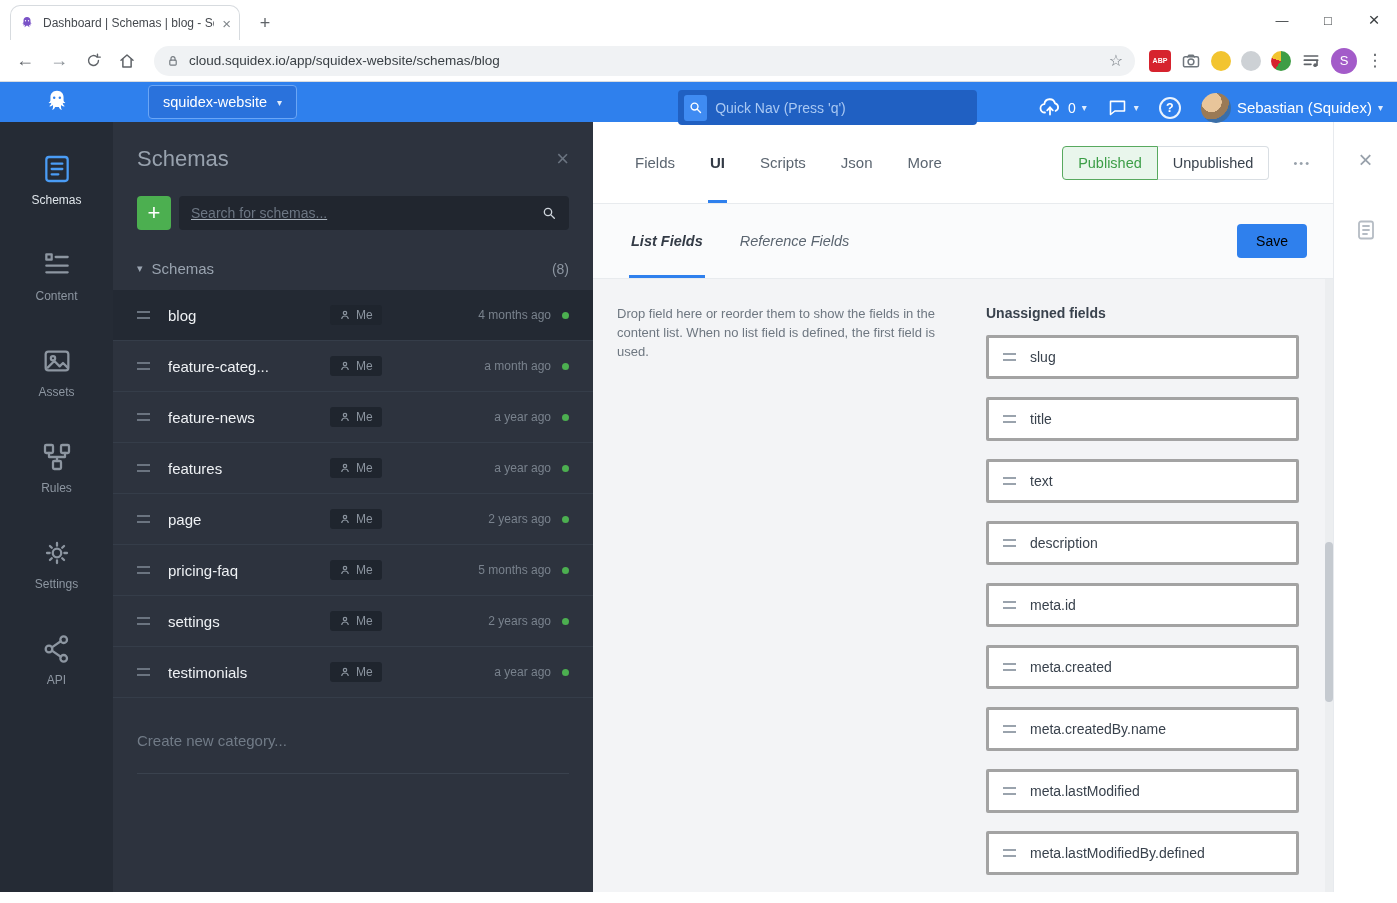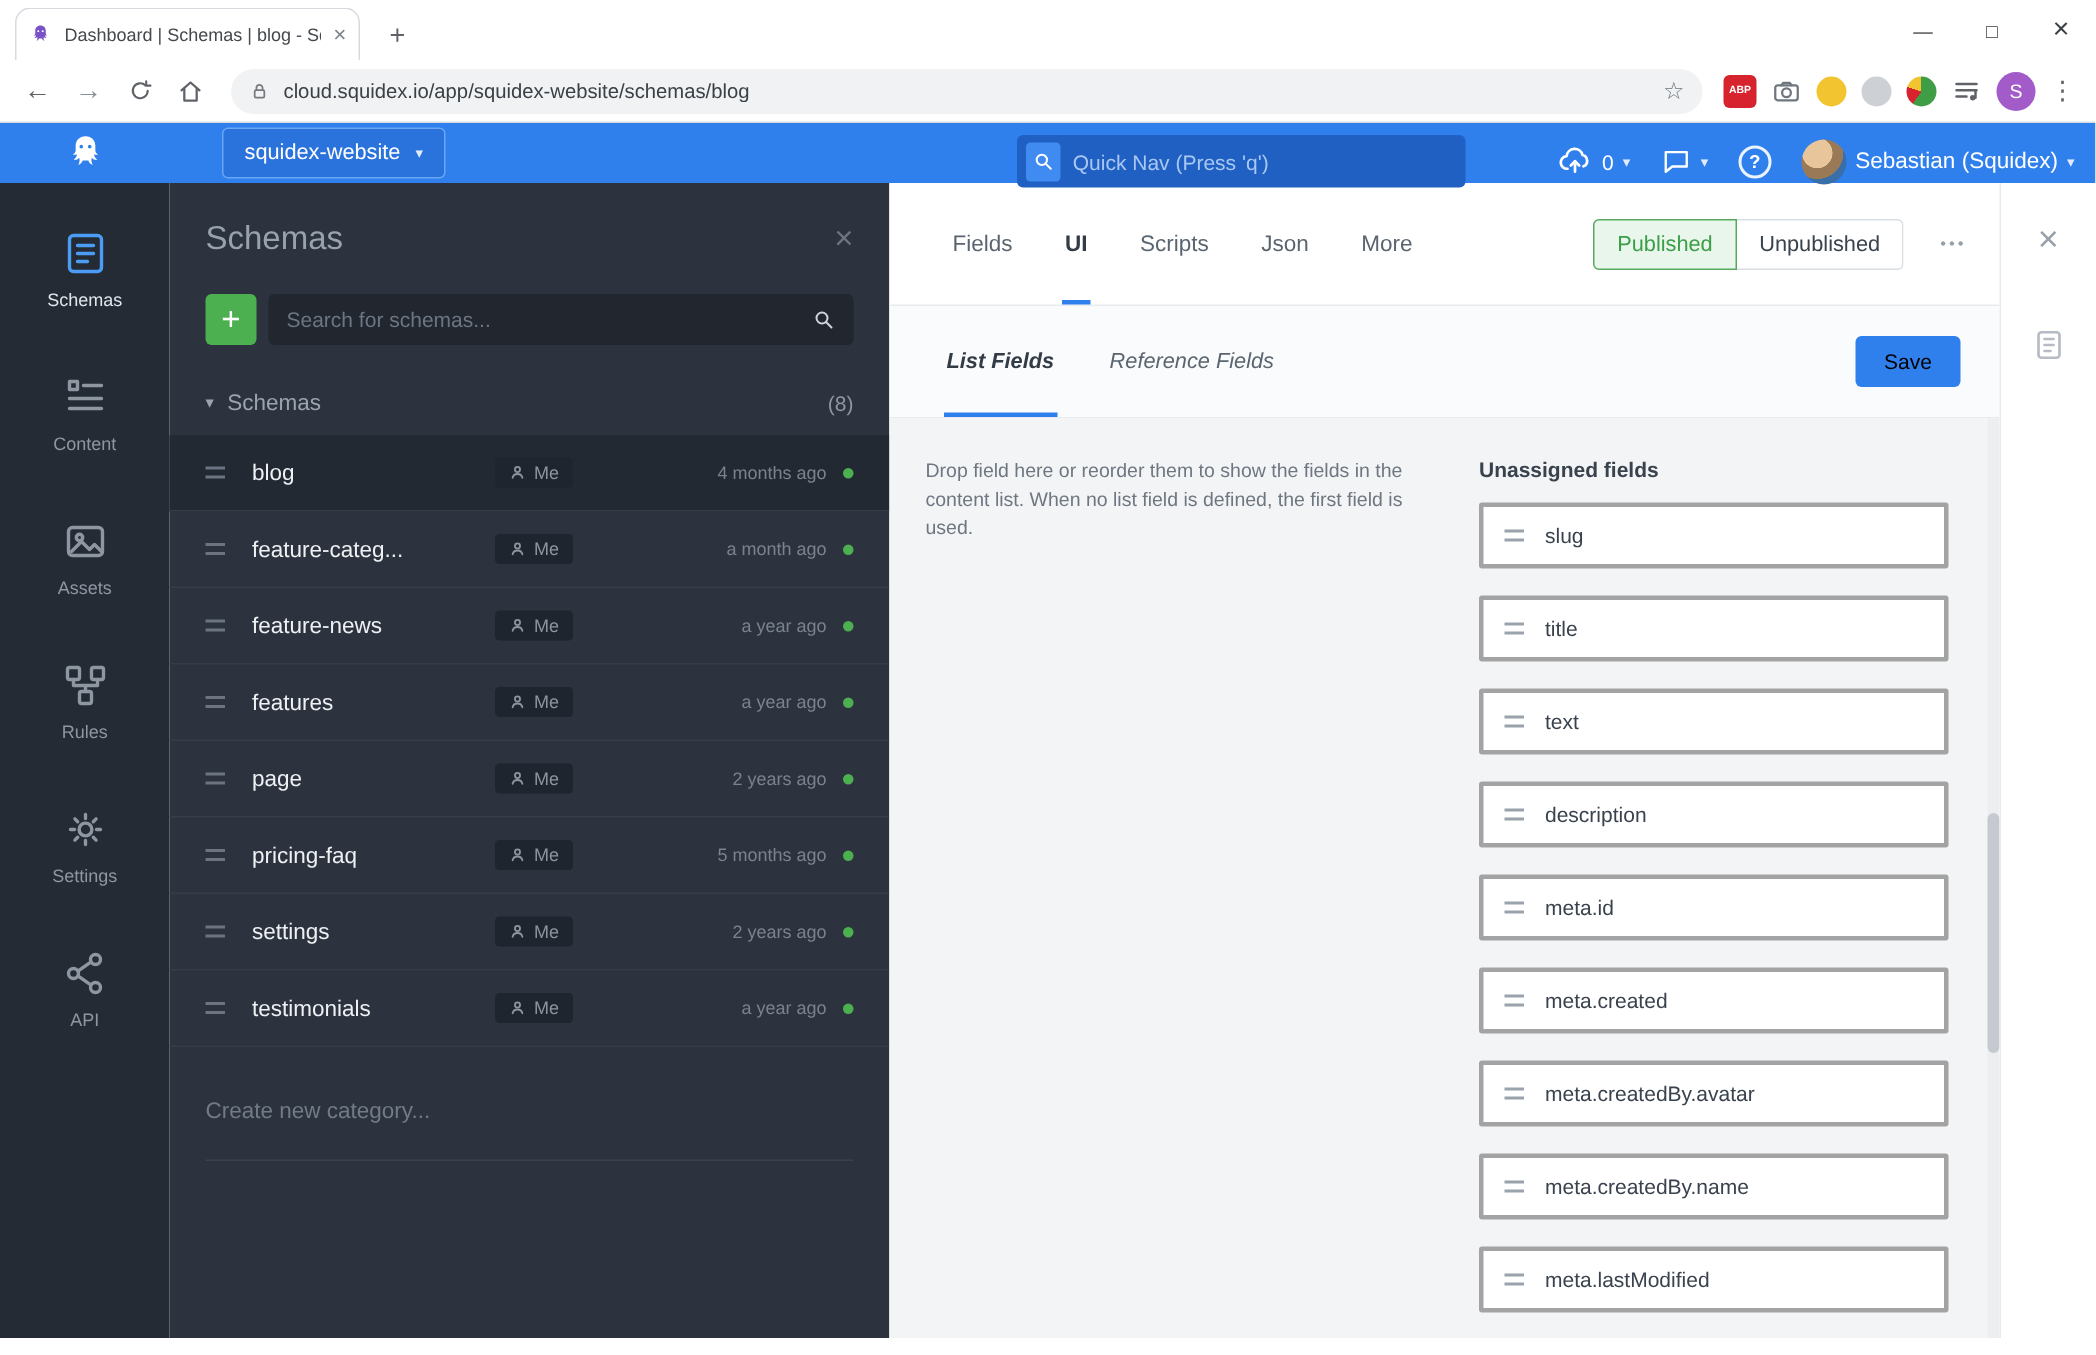--- a/index.html
+++ b/index.html
@@ -71,21 +71,21 @@
 
   
   .panel { width:480px; background:#2d333e; flex-shrink:0; display:flex; flex-direction:column; }
   .panel-head { display:flex; align-items:center; justify-content:space-between; padding:24px 24px 0; }
   .panel-title { font-size:22px; color:#98a2ae; font-weight:normal; }
   .panel-close { color:#6b7480; font-size:22px; line-height:1; }
   .panel-toolbar { display:flex; gap:8px; padding:0 24px; margin-top:24px; }
   .plus-btn { width:34px; height:34px; background:#4caf50; color:#fff; font-size:22px; border-radius:4px;
               display:flex; align-items:center; justify-content:center; flex-shrink:0; }
   .panel-search { flex:1; height:34px; background:#21262f; border-radius:4px; display:flex; align-items:center;
-                  padding:0 12px; color:#aab3bd; }
+                  padding:0 12px; color:#aab3bd;text-decoration:underline; }
   .panel-search input::placeholder { color:#6c7683; }
   .panel-section { display:flex; align-items:center; padding:0 24px; margin-top:30px; color:#9aa4b0; font-size:15px; }
   .sec-caret { font-size:11px; margin-right:9px; color:#9aa4b0; }
   .sec-count { margin-left:auto; color:#8d96a1; font-size:14px; }
   .rows { margin-top:13px; }
   .srow { height:51px; display:flex; align-items:center; padding:0 24px; border-bottom:1px solid #353d49; }
   .srow.sel { background:#232933; }
   .drag { display:inline-block; width:13px; height:8px; border-top:2px solid; border-bottom:2px solid; flex-shrink:0; }
   .drag-dark { color:#6b7480; border-color:#6b7480; }
   .drag-light { color:#9aa3ad; border-color:#9aa3ad; }
@@ -498,24 +498,20 @@
           <div class="fcard">
             <span class="drag drag-light"></span>
             <span class="flabel">meta.id</span>
           </div>
           <div class="fcard">
             <span class="drag drag-light"></span>
             <span class="flabel">meta.created</span>
           </div>
           <div class="fcard">
             <span class="drag drag-light"></span>
-            <span class="flabel">meta.createdBy.avatar</span>
-          </div>
-          <div class="fcard">
-            <span class="drag drag-light"></span>
             <span class="flabel">meta.createdBy.name</span>
           </div>
           <div class="fcard">
             <span class="drag drag-light"></span>
             <span class="flabel">meta.lastModified</span>
           </div>
           <div class="fcard">
             <span class="drag drag-light"></span>
             <span class="flabel">meta.lastModifiedBy.defined</span>
           </div>

